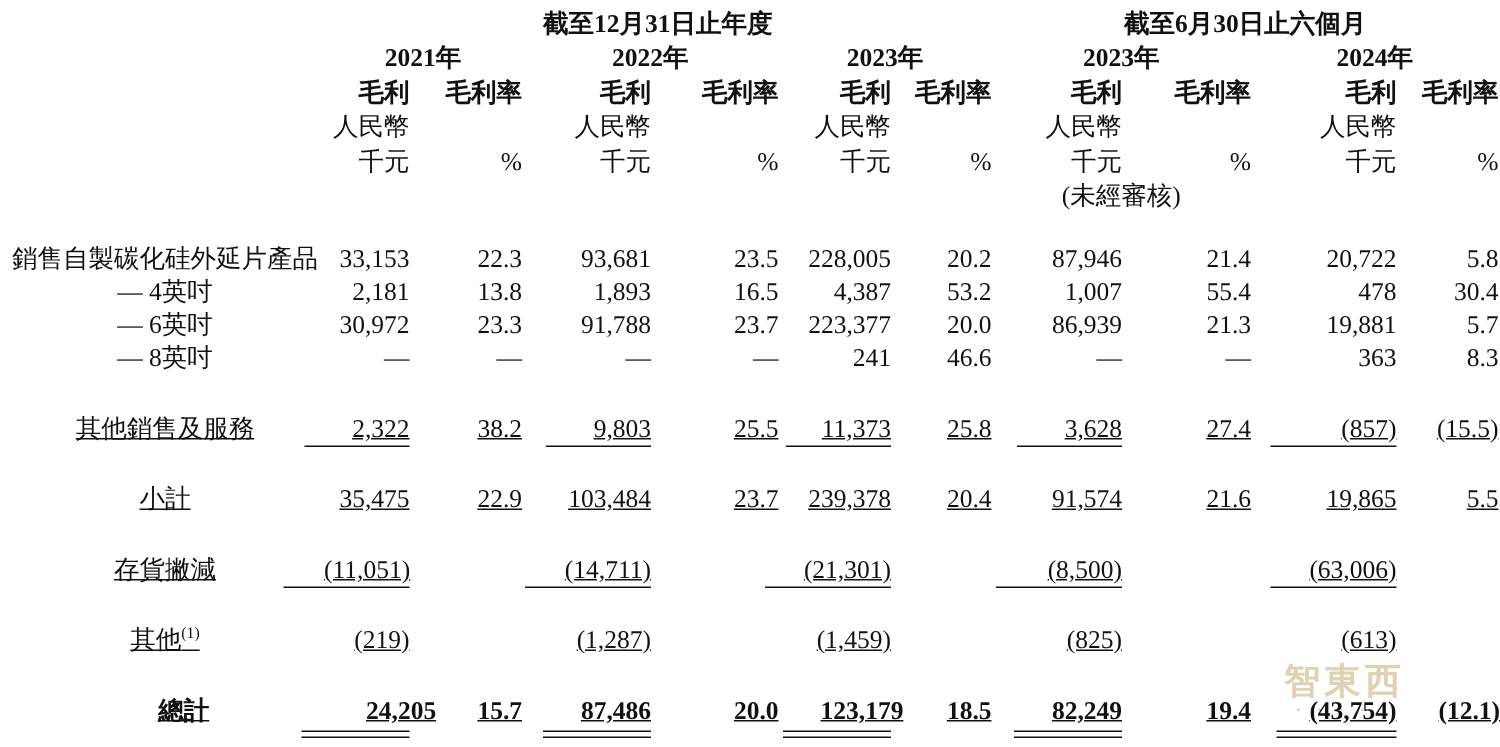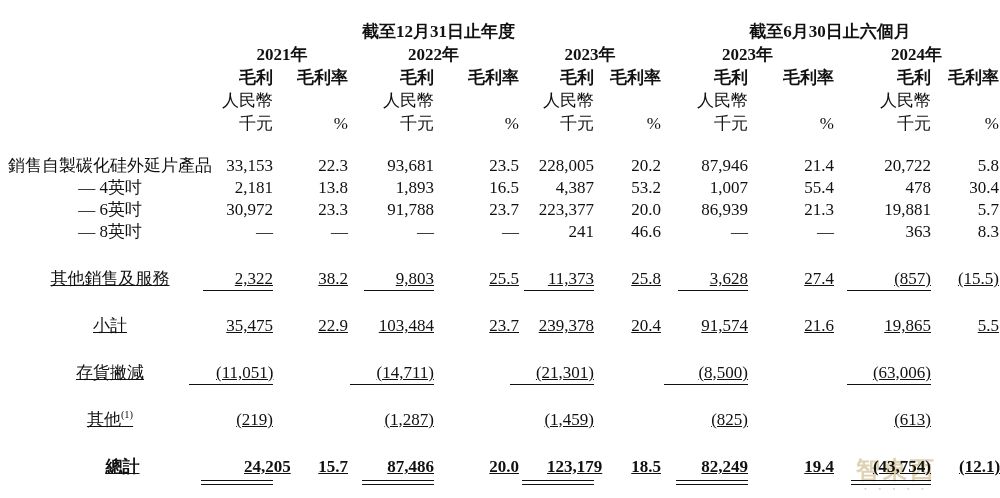--- a/index.html
+++ b/index.html
@@ -5,21 +5,21 @@
   html,body{margin:0;padding:0;}
   body{
     width:1000px;height:498px;background:#ffffff;overflow:hidden;
     font-family:"Liberation Serif","DejaVu Serif",serif;color:#111;
     position:relative;
   }
   .page{position:relative;width:1000px;height:498px;}
 
   table.fin{
     border-collapse:collapse;table-layout:fixed;width:998px;
-    margin:20px 0 0 1px;position:relative;z-index:1;font-size:17px;
+    margin:4px 0 0 1px;position:relative;z-index:1;font-size:17px;
   }
   th,td{padding:0;font-weight:normal;vertical-align:baseline;}
   thead th{line-height:23px;}
   tbody td{line-height:22px;position:relative;}
   .grp,.yr{font-weight:bold;text-align:center;}
   .b{font-weight:bold;}
   .num{text-align:right;}
   .it{}
   .ctr{text-align:center;}
   .lbl{text-align:center;padding-left:3px;}
@@ -119,20 +119,25 @@
         <th class="num it">%</th>
         <th class="num it">千元</th>
         <th class="num it">%</th>
         <th class="num it">千元</th>
         <th class="num it">%</th>
         <th class="num it">千元</th>
         <th class="num it">%</th>
         <th class="num it">千元</th>
         <th class="num it">%</th>
       </tr>
+      <tr>
+        <th colspan="7"></th>
+        <th class="ctr" colspan="2">(未經審核)</th>
+        <th colspan="2"></th>
+      </tr>
     </thead>
     <tbody id="rows">
         <tr>
           <td class="lbl">銷售自製碳化硅外延片產品</td>
           <td class="num">33,153</td>
           <td class="num">22.3</td>
           <td class="num">93,681</td>
           <td class="num">23.5</td>
           <td class="num">228,005</td>
           <td class="num">20.2</td>

